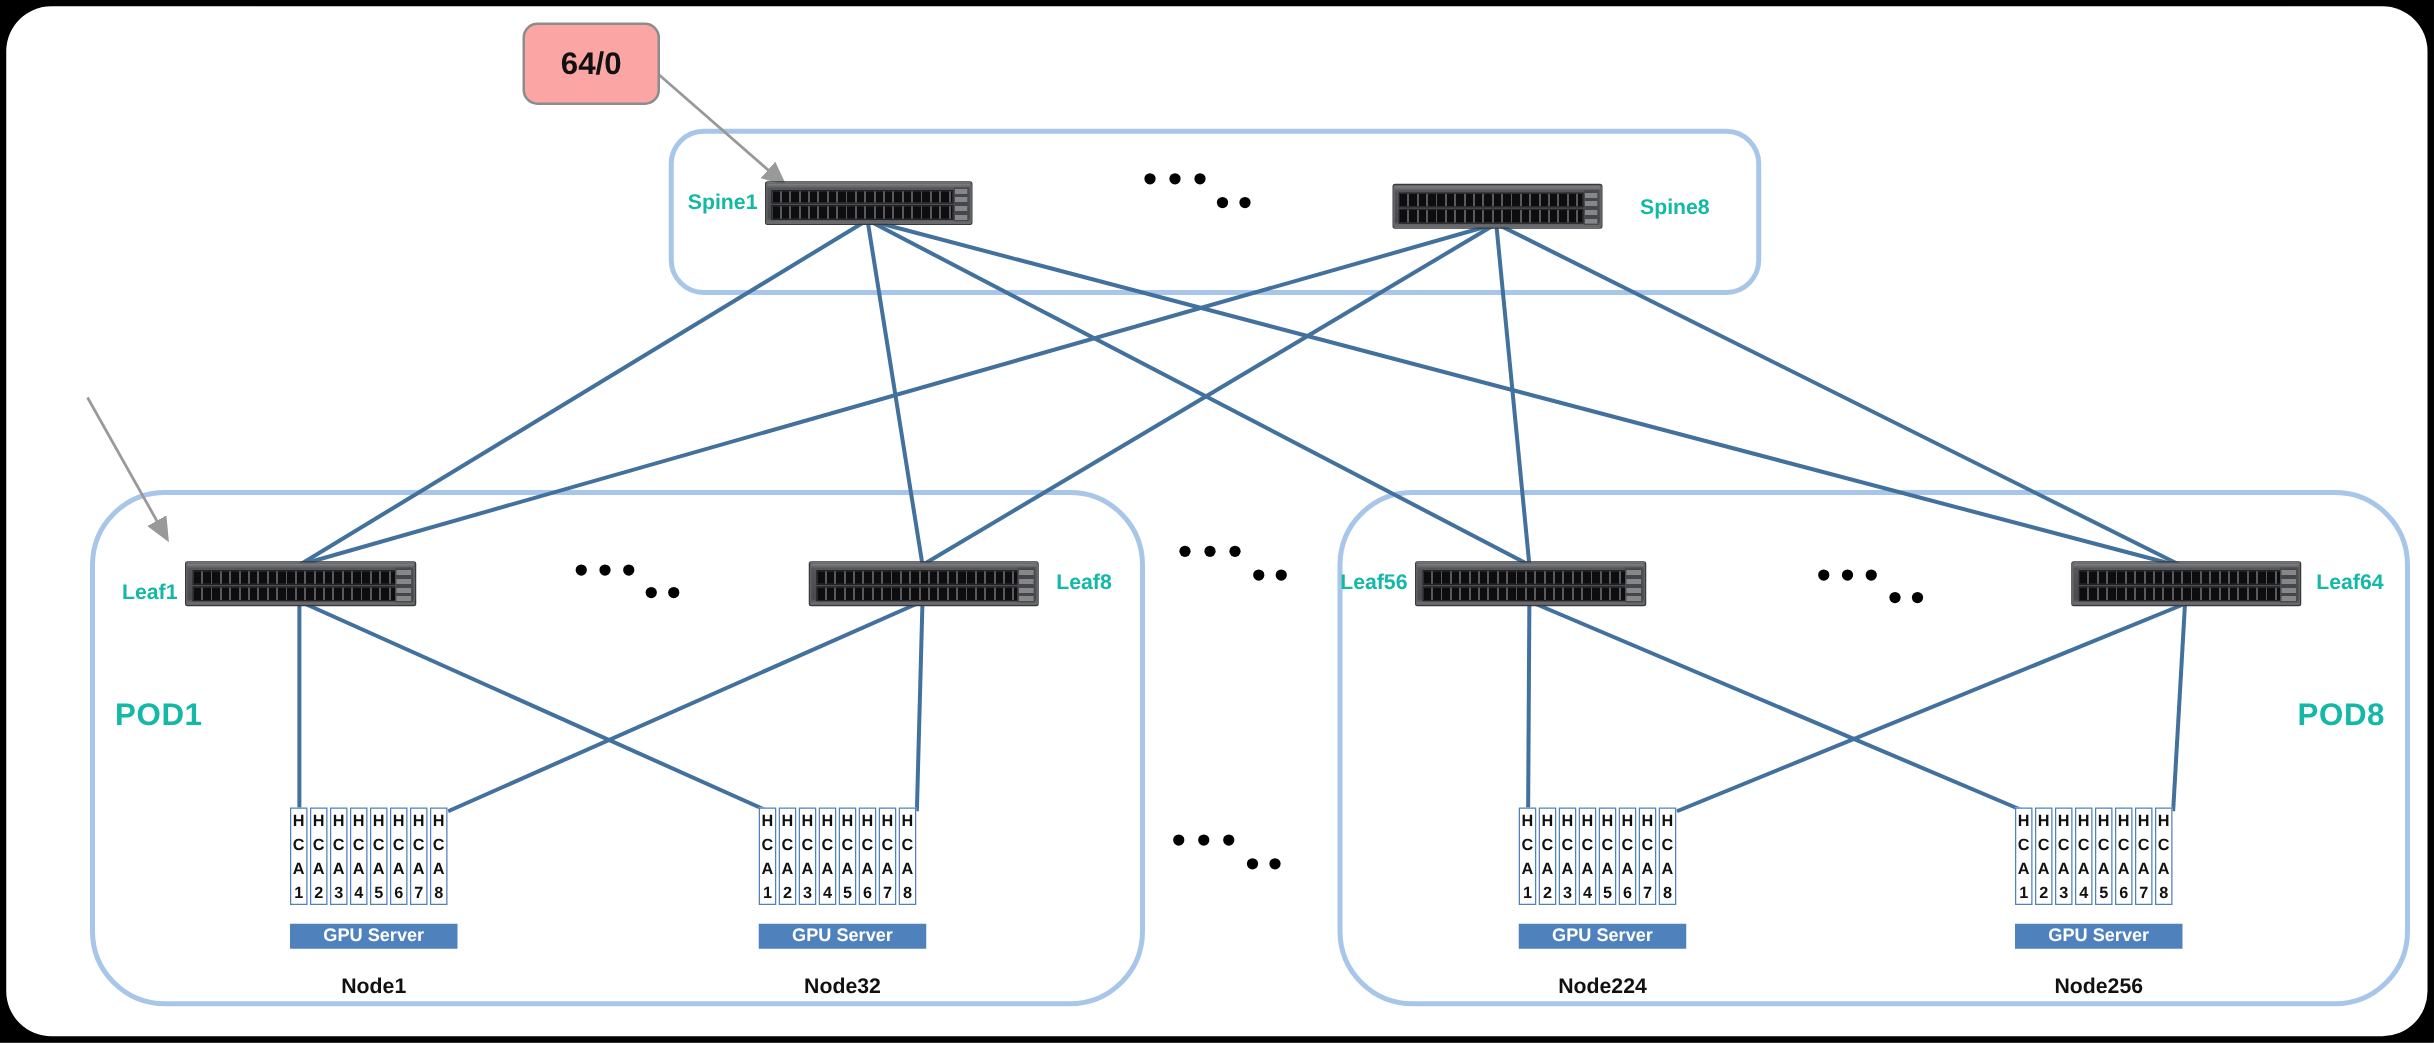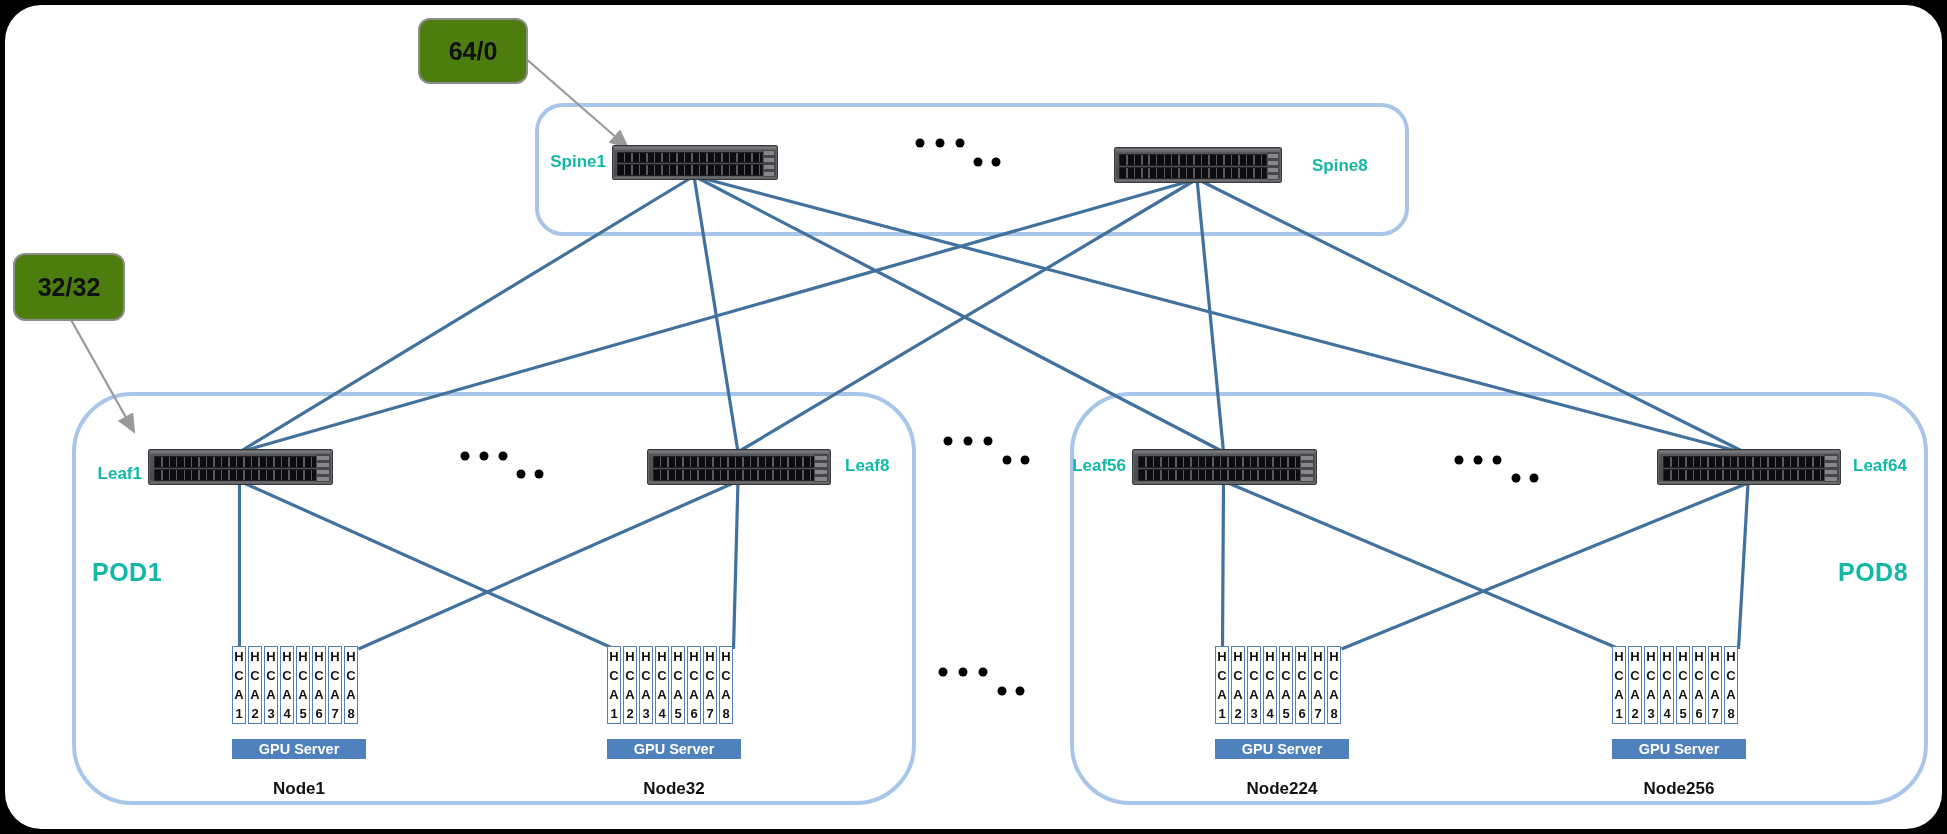--- a/index.html
+++ b/index.html
@@ -29,21 +29,21 @@
   .endcap { position:absolute; right:1%; top:11%; width:6.5%; height:78%;
             background:repeating-linear-gradient(0deg,#86878a 0 4px,#45464a 4px 7px);
             border:1px solid #4a4a4d; }
 
   
   .lbl { position:absolute; z-index:4; color:#14b8a6; font-weight:bold; white-space:nowrap; }
   .sw-lbl { font-size:17px; }
   .pod-lbl { font-size:25px; letter-spacing:0.5px; }
 
   
-  .callout { position:absolute; z-index:4; background:#4d7c0f; border:2.5px solid #8C8C8C;
+  .callout { position:absolute; z-index:4; background:#fca5a5; border:2.5px solid #8C8C8C;
              border-radius:12px; display:flex; align-items:center; justify-content:center;
              font-size:25px; font-weight:600; color:#111; }
 
   
   .node { position:absolute; z-index:3; width:134px; }
   .hca-row { display:flex; gap:2px; }
   .hca-col { width:12px; background:#fff; border:1.5px solid #4F81BD;
              font-size:13px; font-weight:bold; color:#111; line-height:19px;
              text-align:center; word-break:break-all; }
   .gpu-bar { margin-top:15px; height:20px; background:#4F81BD; color:#fff;
@@ -120,23 +120,20 @@
         <circle cx="963" cy="672" r="4.5"></circle>
       <circle cx="983" cy="672" r="4.5"></circle>
         <circle cx="1002" cy="691" r="4.5"></circle>
       <circle cx="1020" cy="691" r="4.5"></circle>
     </g>
   </svg>
 
   <div class="callout" style="left:418px; top:18px; width:106px; height:62px;">
     <span>64/0</span>
   </div>
-  <div class="callout" style="left:13px; top:253px; width:108px; height:64px;">
-    <span>32/32</span>
-  </div>
 
   <div class="switch" style="left:612px; top:145px; width:164px; height:33px;">
     <div class="prow p1"></div>
     <div class="prow p2"></div>
     <div class="endcap"></div>
   </div>
   <div class="lbl sw-lbl" style="left:520px; top:152px; width:86px; text-align:right;">Spine1</div>
 
   <div class="switch" style="left:1114px; top:147px; width:166px; height:34px;">
     <div class="prow p1"></div>

